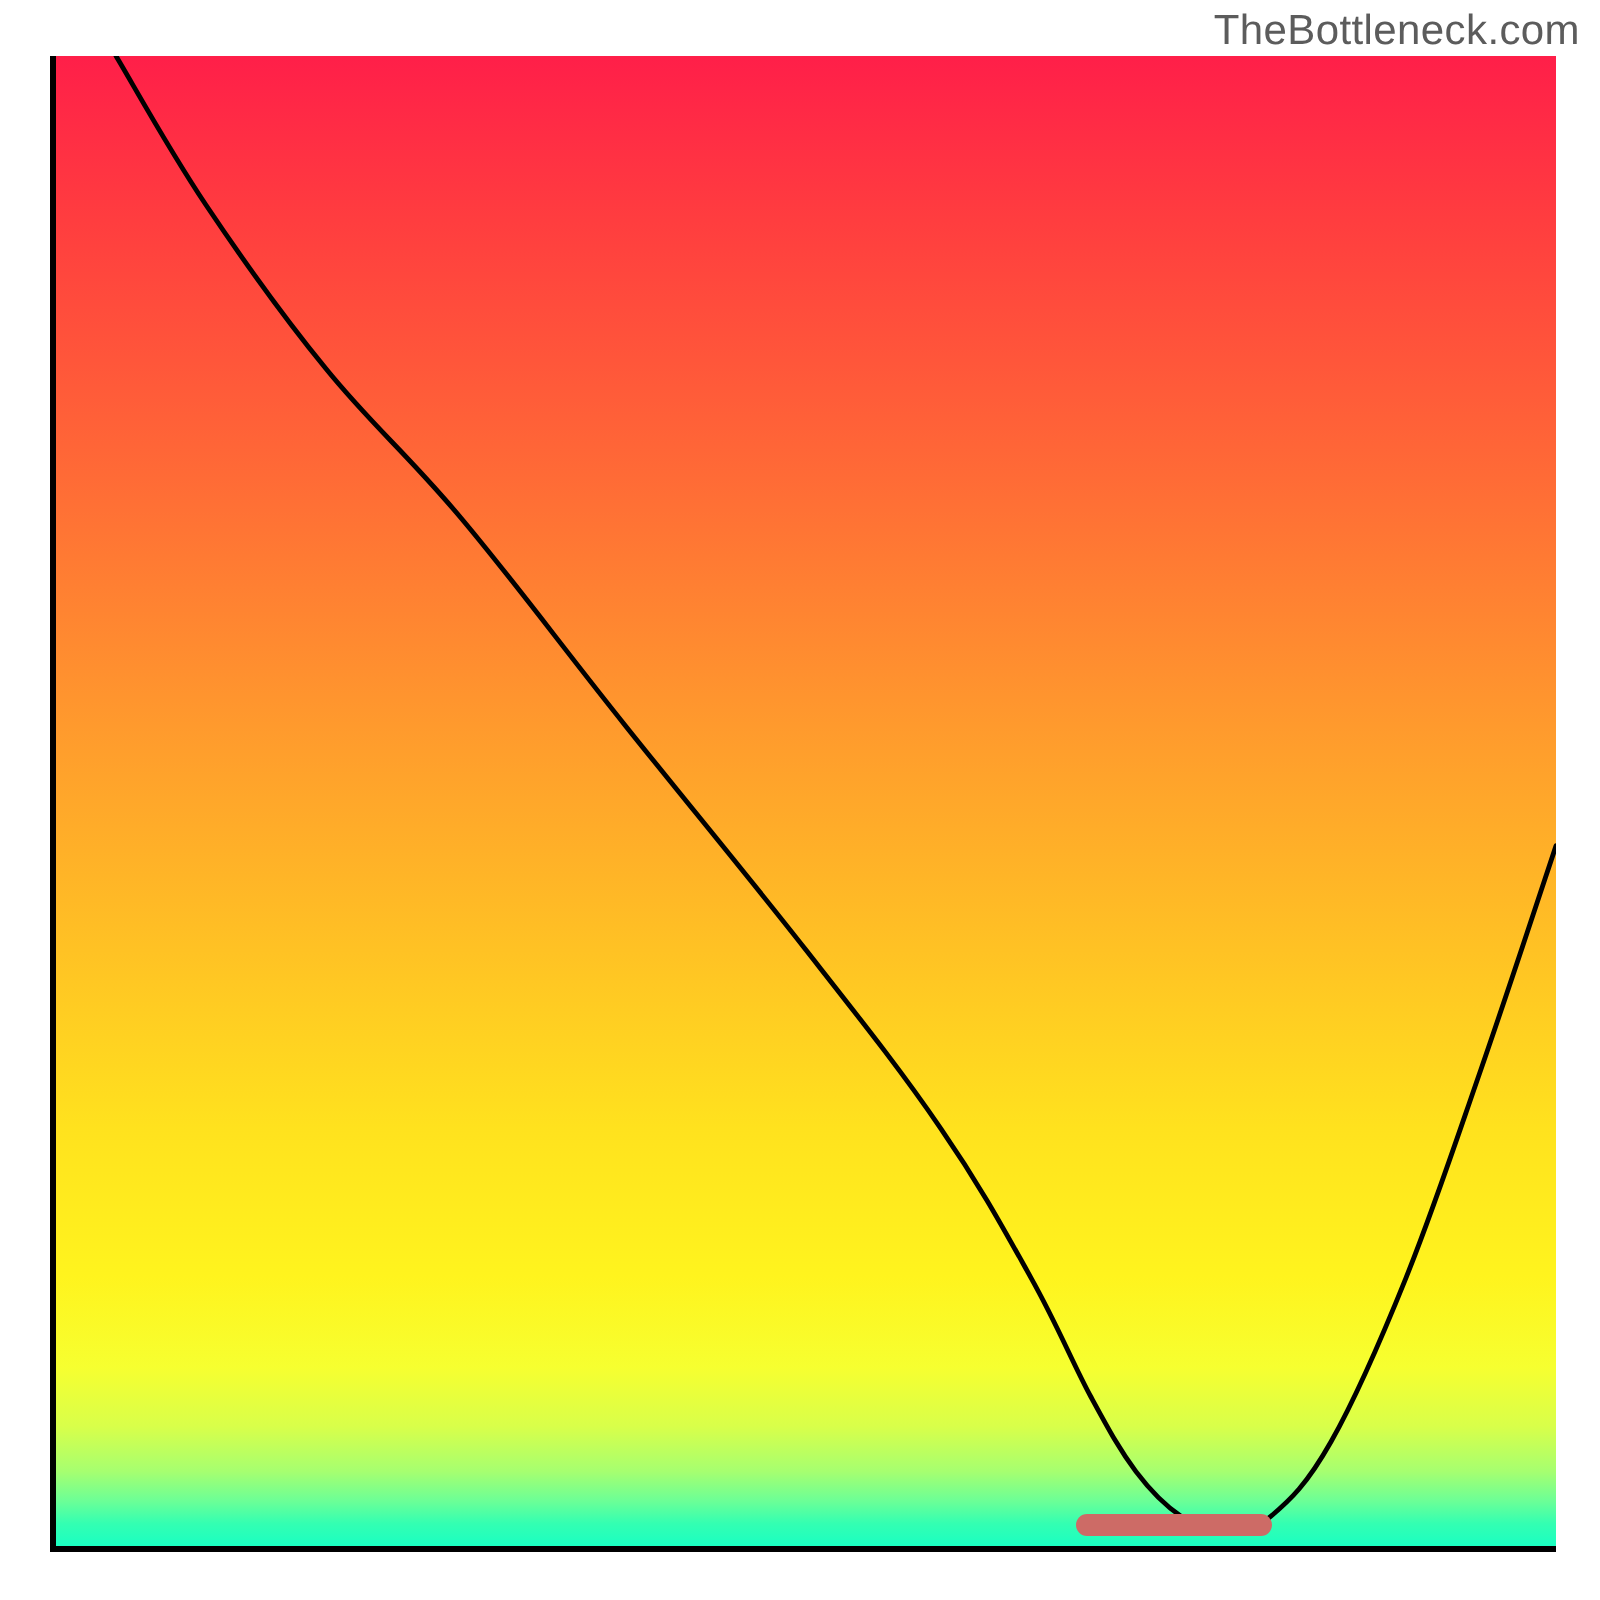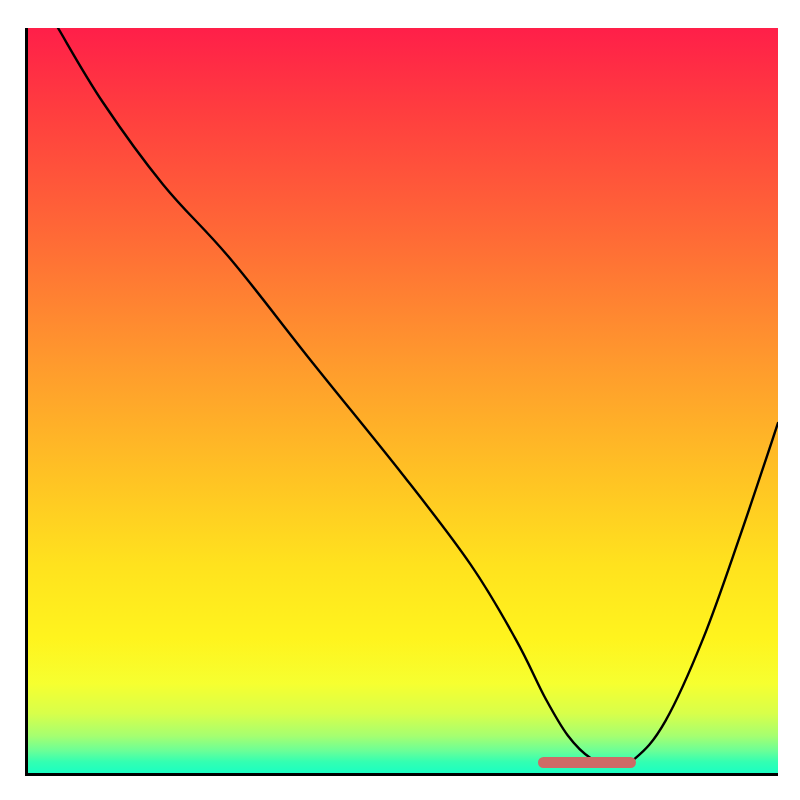--- a/index.html
+++ b/index.html
@@ -68,20 +68,21 @@
     position: absolute;
     background: #cd6b66;
     border-radius: 6px;
     height: 11px;
   }
 </style>
 </head>
 <body>
 
 <div class="frame">
+  <div class="attribution">TheBottleneck.com</div>
 
   <div class="plot-area">
     <div class="gradient"></div>
 
     <svg class="curve-svg" viewBox="0 0 750 745" preserveAspectRatio="none">
       <path fill="none" stroke="#000" stroke-width="2.4" stroke-linecap="round" d="M30.0,0.0 C38.1,13.4 56.1,46.3 75.0,74.5 C93.9,102.7 112.0,128.3 135.0,156.4 C157.9,184.6 175.5,198.8 202.5,231.0 C229.5,263.1 253.9,296.4 285.0,335.2 C316.1,374.1 346.6,410.8 375.0,447.0 C403.4,483.2 422.3,506.9 442.5,536.4 C462.8,565.9 474.0,586.8 487.5,610.9 C501.0,635.0 508.1,653.1 517.5,670.5 C527.0,687.9 531.9,697.0 540.0,707.8 C548.1,718.5 554.4,724.7 562.5,730.1 C570.6,735.5 576.9,737.5 585.0,737.5 C593.1,737.5 598.0,738.1 607.5,730.1 C617.0,722.1 625.4,714.3 637.5,692.9 C649.6,671.4 661.5,644.4 675.0,610.9 C688.5,577.4 699.0,545.5 712.5,506.6 C726.0,467.7 743.3,415.0 750.0,394.9"></path>
     </svg>
 
     <div class="marker" style="left: 510px; width: 97.5px; top: 728.825px; background: rgb(205, 107, 102);"></div>
   </div>

